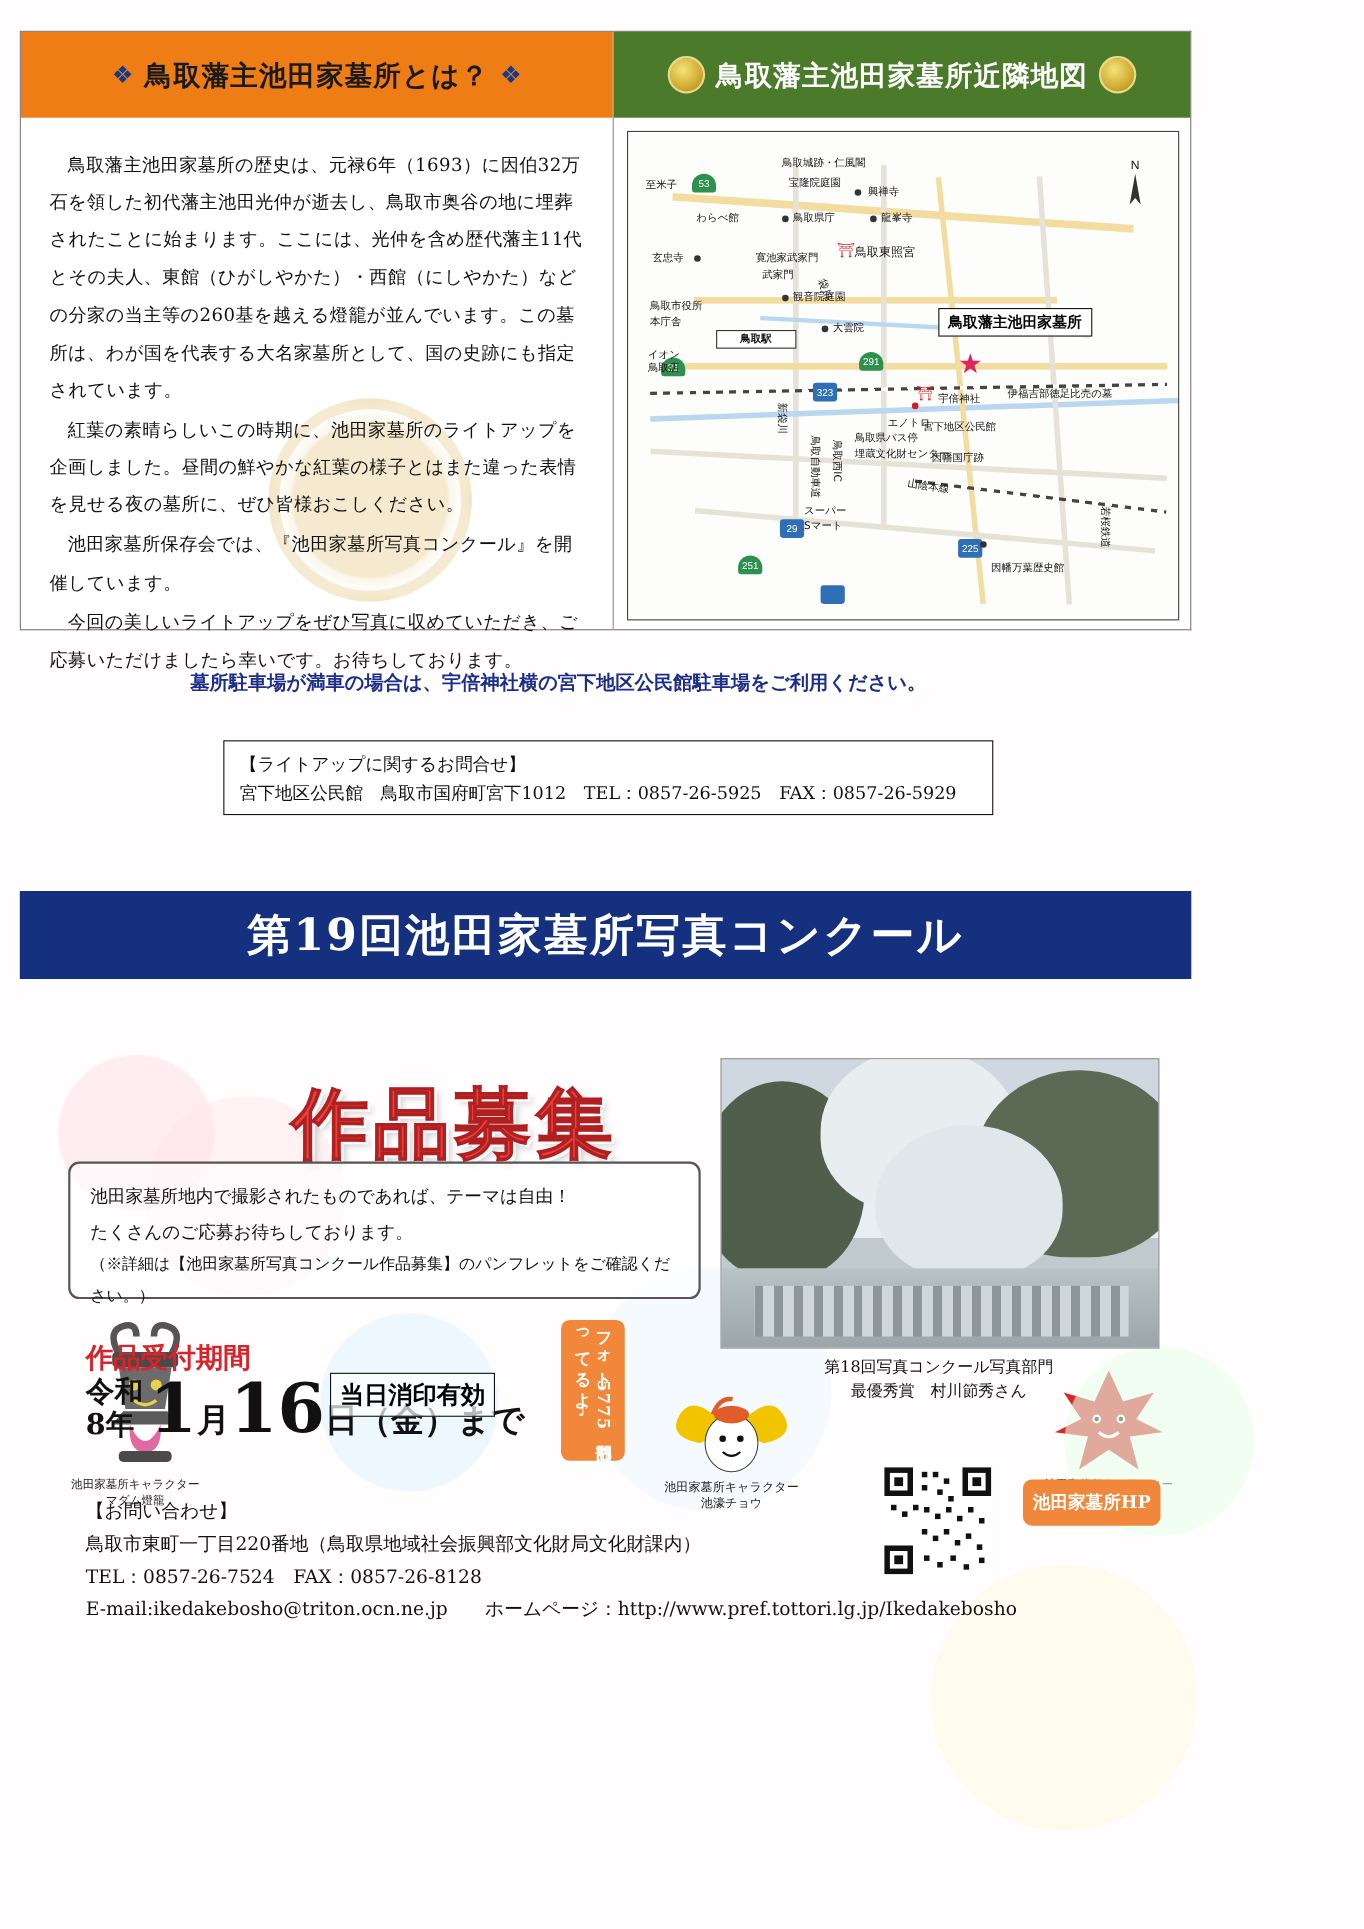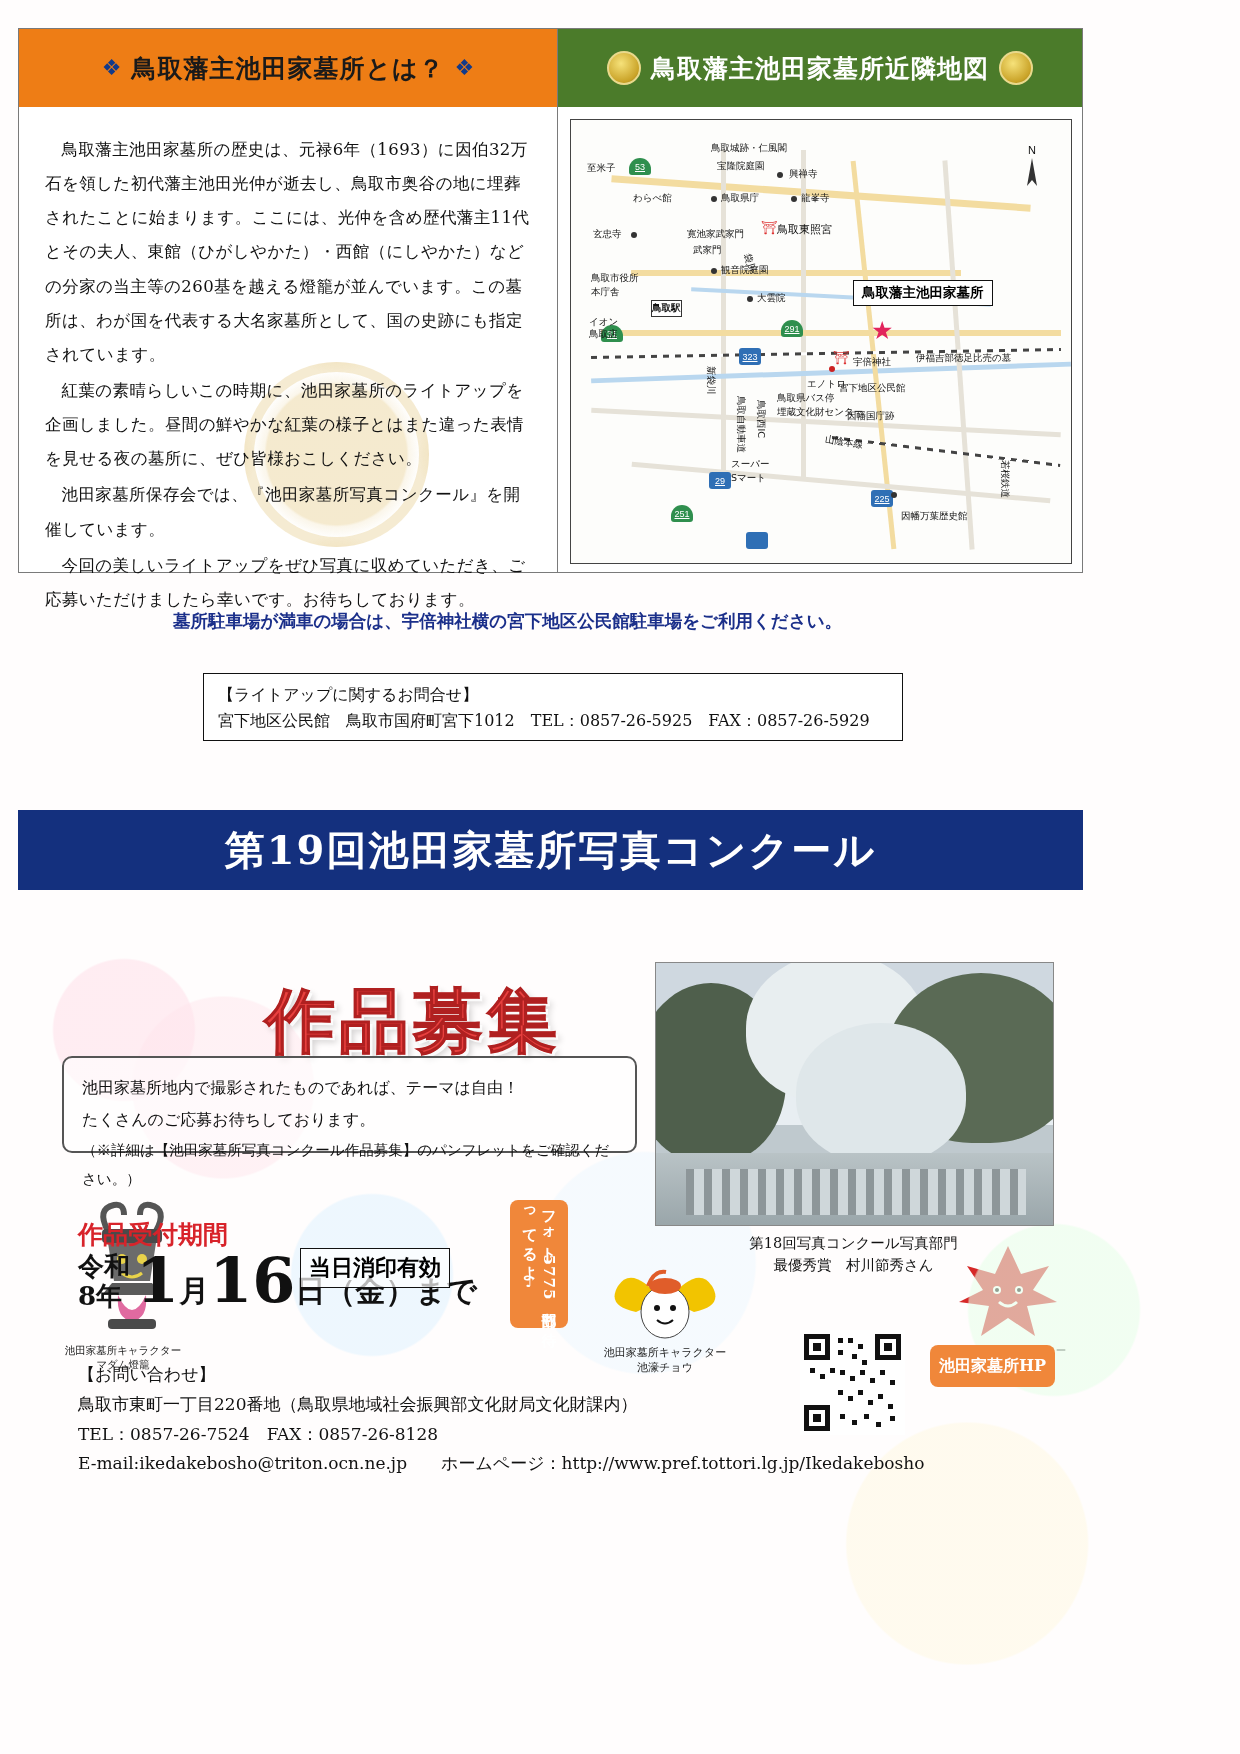--- a/index.html
+++ b/index.html
@@ -49,21 +49,21 @@
   .map-area{padding:12px;height:467px;box-sizing:border-box;}
   .map-box{position:relative;width:100%;height:100%;border:1px solid #444;background:#fdfdfb;overflow:hidden;}
   .rd{position:absolute;background:#e6e2d8;}
   .rd-y{position:absolute;background:#f3dca0;}
   .rd-b{position:absolute;background:#b9d7ef;}
   .rwy{position:absolute;background:repeating-linear-gradient(90deg,#444 0 6px,#fff 6px 12px);height:3px;}
   .mlbl{position:absolute;font-size:9.5px;color:#111;white-space:nowrap;
     font-family:"DejaVu Sans","Liberation Sans",sans-serif;}
   .mdot{position:absolute;width:6px;height:6px;border-radius:50%;background:#333;}
   .shield{position:absolute;width:22px;height:17px;background:#2f6fb5;color:#fff;font-size:9px;
-    display:flex;align-items:center;justify-content:center;border-radius:3px;text-decoration:underline;}
+    display:flex;align-items:center;justify-content:center;border-radius:3px;}
   .shield.g{background:#2f8f4e;border-radius:11px 11px 3px 3px;}
   .torii{position:absolute;color:#d33;font-size:13px;}
   .star{position:absolute;color:#e2245c;font-size:25px;}
   .callout{position:absolute;border:1.5px solid #111;background:#fff;padding:3px 8px;font-size:13.5px;font-weight:bold;}
   .compass{position:absolute;right:16px;top:22px;width:46px;height:56px;}
   
   .notice{position:absolute;left:18px;top:595px;width:1065px;height:195px;}
   .notice-text{position:absolute;left:155px;top:10px;width:790px;}
   .notice-text div{color:#1b2f8a;font-weight:bold;font-size:17.5px;line-height:1.85;
     font-family:"DejaVu Serif","Liberation Serif",serif;}
@@ -85,21 +85,21 @@
       radial-gradient(circle at 60% 25%, rgba(255,247,214,0.6) 0 75px, rgba(0,0,0,0) 77px),
       radial-gradient(circle at 85% 60%, rgba(232,255,234,0.6) 0 85px, rgba(0,0,0,0) 87px),
       rgba(255,255,255,0);
   }
   .boshu{position:absolute;left:265px;top:975px;font-size:70px;font-weight:bold;letter-spacing:4px;
     font-family:"DejaVu Serif","Liberation Serif",serif;
     color:#e8413f;
     text-shadow:3px 3px 0 rgba(255,255,255,0.85), 5px 5px 6px rgba(0,0,0,0.18);
     -webkit-text-stroke:1px #b02020;
   }
-  .theme-box{position:absolute;left:62px;top:1056px;width:575px;height:97px;border:2px solid #555;border-radius:10px;
+  .theme-box{position:absolute;left:62px;top:1056px;width:575px;height:125px;border:2px solid #555;border-radius:10px;
     background:rgba(255,255,255,0.6);padding:14px 18px;box-sizing:border-box;}
   .theme-box div{font-size:16px;line-height:2.0;color:#111;
     font-family:"DejaVu Serif","Liberation Serif",serif;}
   .photo{position:absolute;left:655px;top:962px;width:397px;height:262px;border:1px solid #888;
     background:linear-gradient(#cfd8e0 0 38%, #e8eef2 38% 62%, #bfc9ce 62% 100%);overflow:hidden;}
   .photo .tree{position:absolute;border-radius:50% 50% 45% 45%;}
   .photo-cap{position:absolute;left:655px;top:1232px;width:397px;text-align:center;font-size:14.5px;line-height:1.55;color:#111;
     font-family:"DejaVu Serif","Liberation Serif",serif;}
   .recv-title{position:absolute;left:78px;top:1218px;font-size:25px;font-weight:bold;color:#d8232a;
     font-family:"DejaVu Serif","Liberation Serif",serif;}
@@ -195,21 +195,21 @@
           <div class="torii" style="left:190px;top:100px;">⛩</div>
           <div class="mlbl" style="left:206px;top:102px;font-size:11px;">鳥取東照宮</div>
           <div class="mlbl" style="left:116px;top:108px;">寛池家武家門</div>
           <div class="mlbl" style="left:122px;top:124px;">武家門</div>
           <div class="mlbl" style="left:150px;top:144px;">観音院庭園</div>
           <div class="mdot" style="left:140px;top:148px;"></div>
           <div class="mlbl" style="left:20px;top:152px;">鳥取市役所</div>
           <div class="mlbl" style="left:20px;top:166px;">本庁舎</div>
           <div class="mlbl" style="left:18px;top:196px;">イオン</div>
           <div class="mlbl" style="left:18px;top:208px;">鳥取店</div>
-          <div class="mlbl" style="left:80px;top:180px;background:#fff;border:1px solid #333;padding:1px 0;font-weight:bold;">鳥取駅</div>
+          <div class="mlbl" style="left:80px;top:180px;background:#fff;border:1px solid #333;padding:1px 21px;font-weight:bold;">鳥取駅</div>
           <div class="mlbl" style="left:186px;top:172px;">大雲院</div>
           <div class="mdot" style="left:176px;top:176px;"></div>
           <div class="mlbl" style="left:236px;top:258px;">エノトロ</div>
           <div class="torii" style="left:262px;top:230px;">⛩</div>
           <div class="mlbl" style="left:282px;top:236px;">宇倍神社</div>
           <div class="mlbl" style="left:345px;top:232px;">伊福吉部徳足比売の墓</div>
           <div class="mlbl" style="left:268px;top:262px;">宮下地区公民館</div>
           <div class="mdot" style="left:258px;top:246px;background:#c22;"></div>
           <div class="mlbl" style="left:206px;top:272px;">鳥取県バス停</div>
           <div class="mlbl" style="left:206px;top:286px;">埋蔵文化財センター</div>

